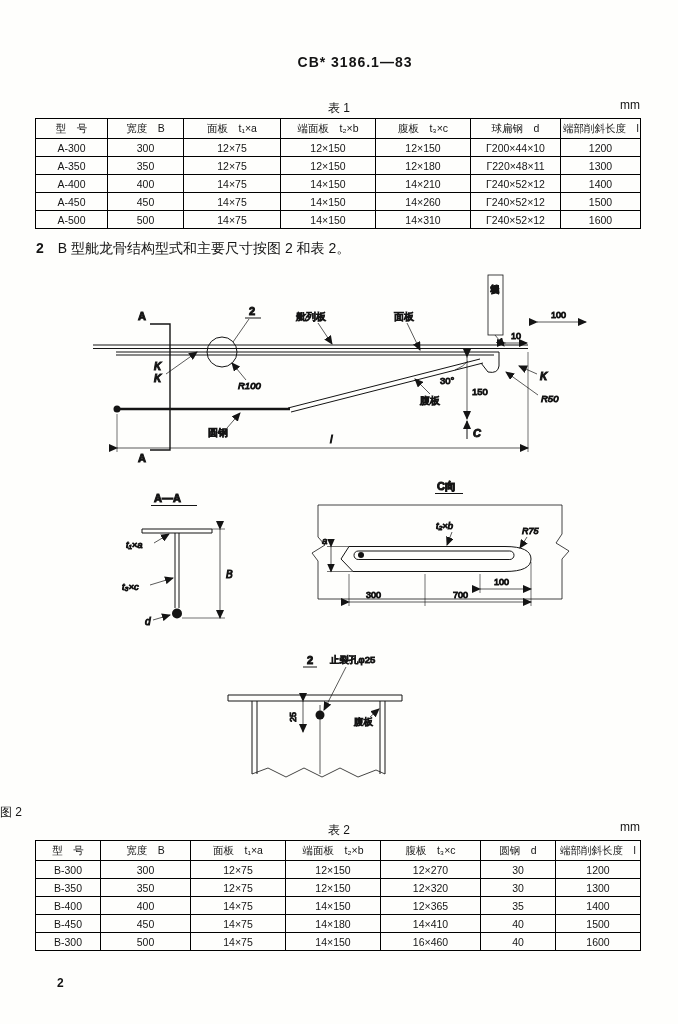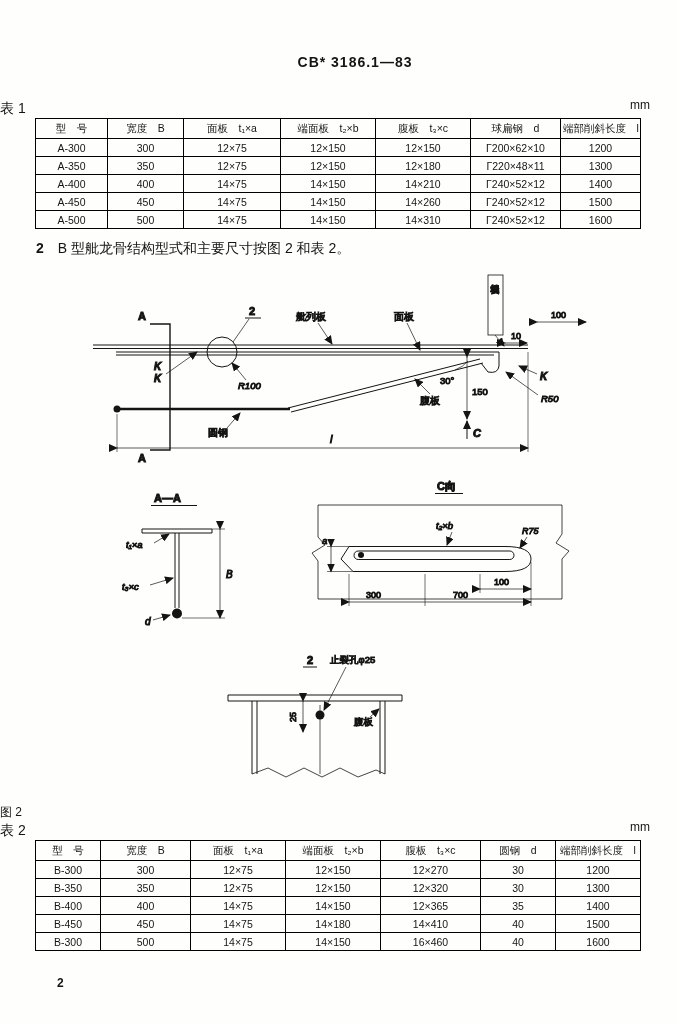--- a/index.html
+++ b/index.html
@@ -6,22 +6,22 @@
   html,body { background:#777; }
   body { font-family:"Liberation Sans","DejaVu Sans",sans-serif; }
   .page {
     position:relative; width:678px; height:1024px; margin:0 auto;
     background:#fefefc; color:#141414; overflow:hidden;
   }
   .doc-header {
     position:absolute; top:54px; left:16px; width:100%;
     text-align:center; font-weight:bold; font-size:14px; letter-spacing:1px;
   }
-  .tbl-caption { position:absolute; left:0; width:100%; text-align:left; font-size:14px; }
-  .unit-label { position:absolute; right:28px; font-size:12px; }
+  .tbl-caption { position:absolute; left:0; width:100%; text-align:center; font-size:12px; }
+  .unit-label { position:absolute; right:38px; font-size:12px; }
   .para { position:absolute; left:36px; top:240px; font-size:14px; }
   .para b { margin-right:14px; }
   table.data-table {
     position:absolute; left:35px; width:605px;
     border-collapse:collapse; table-layout:fixed; border:1.5px solid #000;
   }
   table.data-table th, table.data-table td {
     border:1px solid #000; font-size:10.5px; font-weight:normal;
     text-align:center; vertical-align:middle; padding:0 2px; height:18px;
     white-space:nowrap; overflow:hidden;
@@ -66,21 +66,21 @@
         <th>端部削斜长度　l</th>
       </tr>
     </thead>
     <tbody>
       <tr>
         <td>A-300</td>
         <td>300</td>
         <td>12×75</td>
         <td>12×150</td>
         <td>12×150</td>
-        <td>Γ200×62×10</td>
+        <td>Γ200×44×10</td>
         <td>1200</td>
       </tr>
       <tr>
         <td>A-350</td>
         <td>350</td>
         <td>12×75</td>
         <td>12×150</td>
         <td>12×180</td>
         <td>Γ220×48×11</td>
         <td>1300</td>

